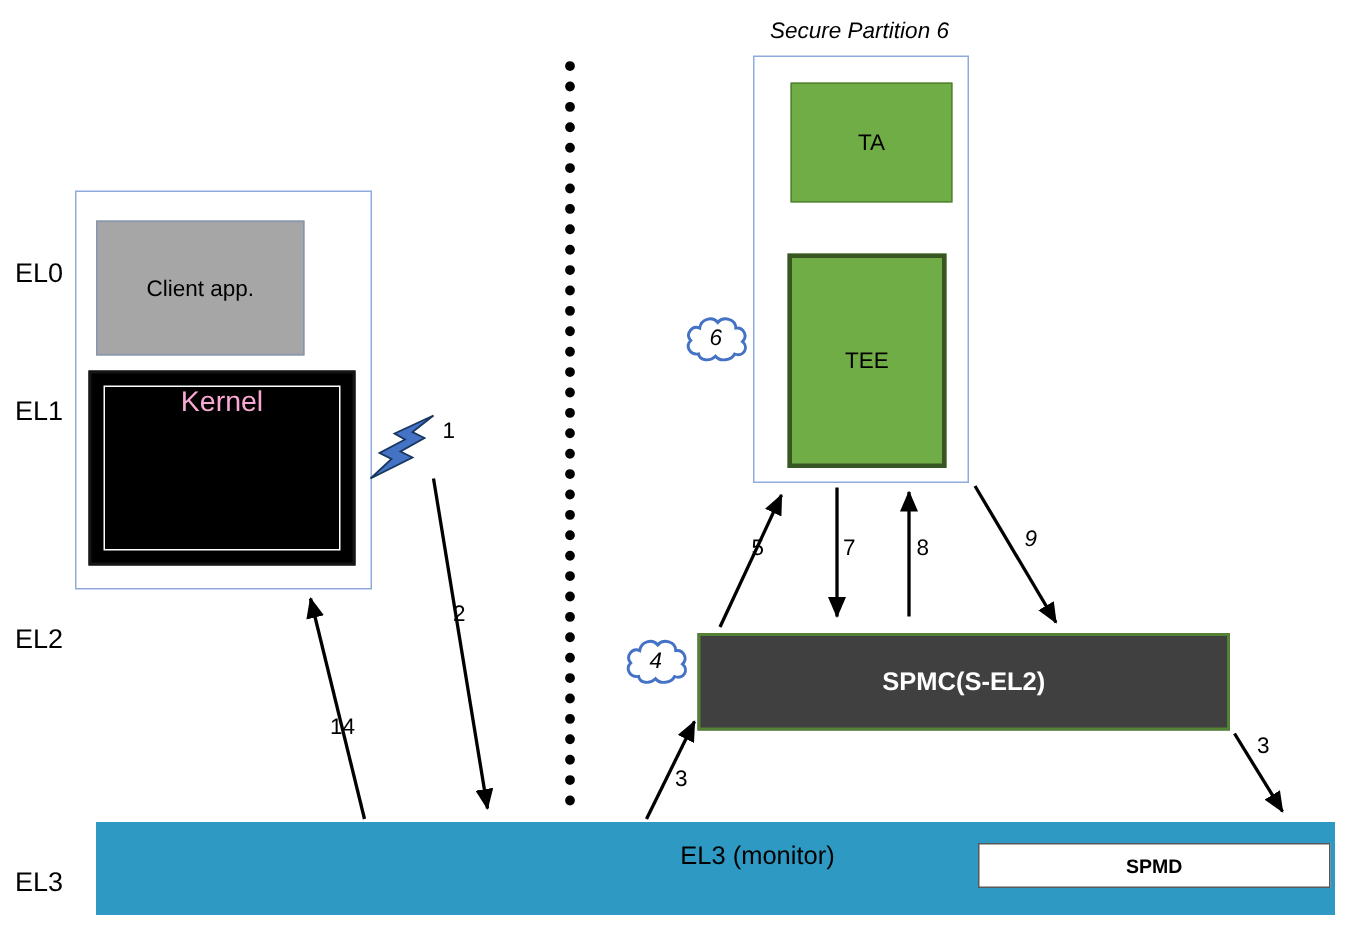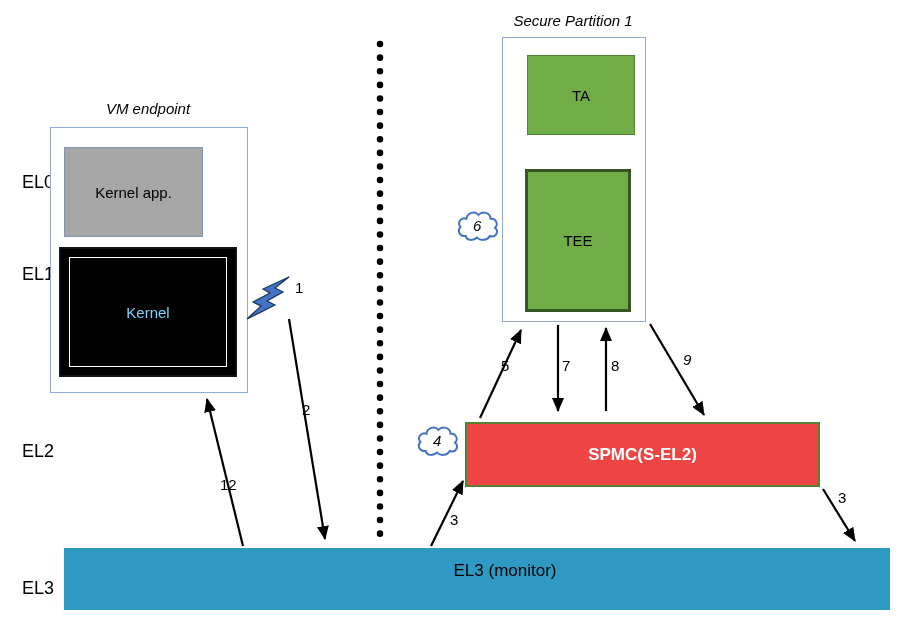--- a/index.html
+++ b/index.html
@@ -1,78 +1,80 @@
 <!DOCTYPE html>
 <html><head>
 <meta charset="utf-8">
 <style>
   html,body{margin:0;padding:0;background:#ffffff;}
   .canvas{
     position:relative;width:899px;height:625px;background:#ffffff;
     font-family:"Liberation Sans", sans-serif;color:#000;overflow:hidden;
   }
   .abs{position:absolute;}
-  .el-label{left:10px;width:44px;font-size:18px;text-align:right;}
+  .el-label{left:10px;width:44px;font-size:18px;}
   .frame{background:#ffffff;border:1px solid #8faadc;}
   .vm-title,.sp-title{font-style:italic;font-size:15px;text-align:center;}
   .inner-box{display:flex;align-items:center;justify-content:center;font-size:15px;}
   .client-app{background:#a6a6a6;border:1px solid #8496b0;}
   .kernel{background:#000000;border:2px solid #151515;}
   .kernel-inner{position:absolute;left:8px;top:8px;right:8px;bottom:8px;
-    border:1px solid #ffffff;display:flex;align-items:center;justify-content:center;
-    color:#7dd3fc;font-size:15px;}
+    border:1px solid #ffffff;display:flex;justify-content:center;
+    color:#f9a8d4;font-size:19px;}
   .ta-box,.tee-box{background:#70ad47;}
   .ta-box{border:1px solid #548235;}
   .tee-box{border:3px solid #375623;}
-  .spmc-box{background:#ef4444;border:2px solid #548235;display:flex;align-items:center;justify-content:center;
+  .spmc-box{background:#404040;border:2px solid #548235;display:flex;align-items:center;justify-content:center;
     color:#ffffff;font-weight:bold;font-size:17px;}
   .el3-bar{background:#2e9ac4;}
   .el3-label{left:64px;width:882px;text-align:center;font-size:17px;}
   .spmd-box{background:#ffffff;border:1px solid #595959;display:flex;align-items:center;justify-content:center;
     font-size:13px;font-weight:bold;}
   .num{font-size:15px;}
   .italic{font-style:italic;}
   svg.overlay{position:absolute;left:0;top:0;pointer-events:none;}
 </style>
 </head>
 <body>
 
 <div class="canvas">
 
   <div class="abs el-label" style="top:172px">EL0</div>
   <div class="abs el-label" style="top:264px">EL1</div>
-  <div class="abs el-label" style="top:441px">EL2</div>
+  <div class="abs el-label" style="top:416px">EL2</div>
   <div class="abs el-label" style="top:578px">EL3</div>
 
-  <div class="abs vm-title" style="left:50px;top:100px;width:196px">VM endpoint</div>
   <div class="abs frame" style="left:50px;top:127px;width:196px;height:264px"></div>
   <div class="abs inner-box client-app" style="left:64px;top:147px;width:137px;height:88px">
-    <span>Kernel app.</span>
+    <span>Client app.</span>
   </div>
   <div class="abs kernel" style="left:59px;top:247px;width:174px;height:126px">
     <div class="kernel-inner">
       <span>Kernel</span>
     </div>
   </div>
 
-  <div class="abs sp-title" style="left:480px;top:12px;width:186px">Secure Partition 1</div>
+  <div class="abs sp-title" style="left:480px;top:12px;width:186px">Secure Partition 6</div>
   <div class="abs frame" style="left:502px;top:37px;width:142px;height:283px"></div>
   <div class="abs inner-box ta-box" style="left:527px;top:55px;width:106px;height:78px">
     <span>TA</span>
   </div>
   <div class="abs inner-box tee-box" style="left:525px;top:169px;width:100px;height:137px">
     <span>TEE</span>
   </div>
 
   <div class="abs spmc-box" style="left:465px;top:422px;width:351px;height:61px">
     <span>SPMC(S-EL2)</span>
   </div>
 
   <div class="abs el3-bar" style="left:64px;top:548px;width:826px;height:62px"></div>
   <div class="abs el3-label" style="top:561px">EL3 (monitor)</div>
+  <div class="abs spmd-box" style="left:652px;top:562px;width:233px;height:28px">
+    <span>SPMD</span>
+  </div>
 
   <svg class="overlay" width="899" height="625" viewBox="0 0 899 625">
     <defs>
       <marker id="ah" viewBox="0 0 14 12" refX="13" refY="6" markerWidth="14" markerHeight="12" markerUnits="userSpaceOnUse" orient="auto">
         <polygon points="0,0 14,6 0,12" fill="#000000"></polygon>
       </marker>
     </defs>
 
     <line x1="380" y1="44" x2="380" y2="545" stroke="#000000" stroke-width="6.5" stroke-dasharray="0.1 13.5" stroke-linecap="round"></line>
 
@@ -99,15 +101,15 @@
   <span class="abs num" style="left:295px;top:279px">1</span>
   <span class="abs num" style="left:302px;top:401px">2</span>
   <span class="abs num" style="left:450px;top:511px">3</span>
   <span class="abs num italic" style="left:433px;top:432px">4</span>
   <span class="abs num" style="left:501px;top:357px">5</span>
   <span class="abs num italic" style="left:473px;top:217px">6</span>
   <span class="abs num" style="left:562px;top:357px">7</span>
   <span class="abs num" style="left:611px;top:357px">8</span>
   <span class="abs num italic" style="left:683px;top:351px">9</span>
   <span class="abs num" style="left:838px;top:489px">3</span>
-  <span class="abs num" style="left:220px;top:476px">12</span>
+  <span class="abs num" style="left:220px;top:476px">14</span>
 
 </div>
 
 </body></html>

